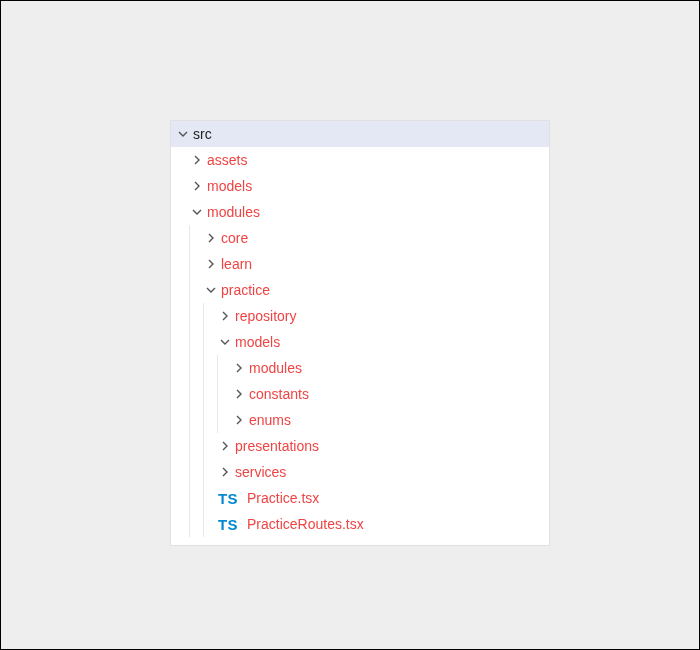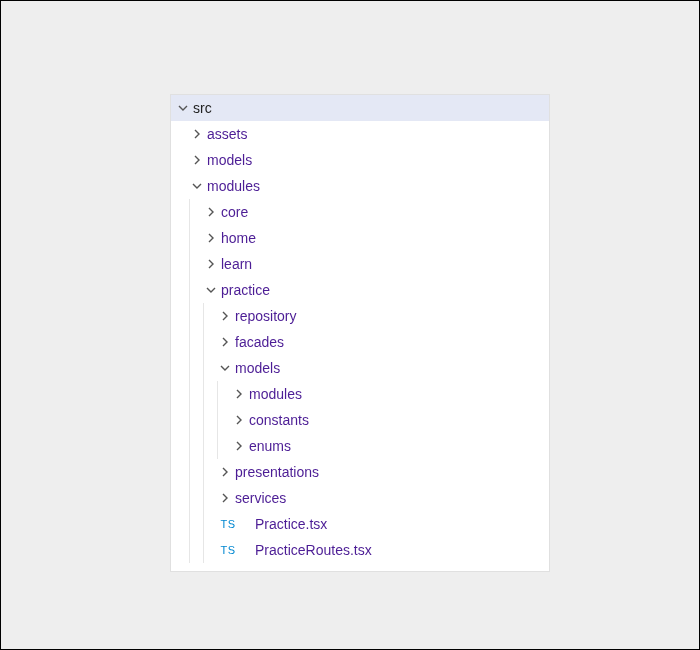--- a/index.html
+++ b/index.html
@@ -61,28 +61,28 @@
       stroke: #555;
       stroke-width: 1.4;
       fill: none;
     }
     .file-icon {
       display: inline-flex;
       align-items: center;
       justify-content: center;
       width: 22px;
       flex-shrink: 0;
-      font-size: 11px;
-      font-weight: 400;
+      font-size: 15px;
+      font-weight: 700;
       color: #0288d1;
       letter-spacing: 0.5px;
-      margin-right: 16px;
+      margin-right: 8px;
     }
     .label {
-      color: #4c1d95;
+      color: #ef4444;
       white-space: nowrap;
     }
     .selected .label {
       color: #222;
     }
   </style>
 </head>
 <body>
 
 <div class="panel">
@@ -133,30 +133,20 @@
         <span class="label">core</span>
       </div>
       <div class="tree-row">
         <span class="indent first"></span>
         <span class="indent"></span>
         <span class="chevron">
           <svg width="12" height="12" viewBox="0 0 12 12">
             <polyline points="4,2 8,6 4,10"></polyline>
           </svg>
         </span>
-        <span class="label">home</span>
-      </div>
-      <div class="tree-row">
-        <span class="indent first"></span>
-        <span class="indent"></span>
-        <span class="chevron">
-          <svg width="12" height="12" viewBox="0 0 12 12">
-            <polyline points="4,2 8,6 4,10"></polyline>
-          </svg>
-        </span>
         <span class="label">learn</span>
       </div>
       <div class="tree-row">
         <span class="indent first"></span>
         <span class="indent"></span>
         <span class="chevron">
           <svg width="12" height="12" viewBox="0 0 12 12">
             <polyline points="2,4 6,8 10,4"></polyline>
           </svg>
         </span>
@@ -165,31 +155,20 @@
       <div class="tree-row">
         <span class="indent first"></span>
         <span class="indent"></span>
         <span class="indent"></span>
         <span class="chevron">
           <svg width="12" height="12" viewBox="0 0 12 12">
             <polyline points="4,2 8,6 4,10"></polyline>
           </svg>
         </span>
         <span class="label">repository</span>
-      </div>
-      <div class="tree-row">
-        <span class="indent first"></span>
-        <span class="indent"></span>
-        <span class="indent"></span>
-        <span class="chevron">
-          <svg width="12" height="12" viewBox="0 0 12 12">
-            <polyline points="4,2 8,6 4,10"></polyline>
-          </svg>
-        </span>
-        <span class="label">facades</span>
       </div>
       <div class="tree-row">
         <span class="indent first"></span>
         <span class="indent"></span>
         <span class="indent"></span>
         <span class="chevron">
           <svg width="12" height="12" viewBox="0 0 12 12">
             <polyline points="2,4 6,8 10,4"></polyline>
           </svg>
         </span>

